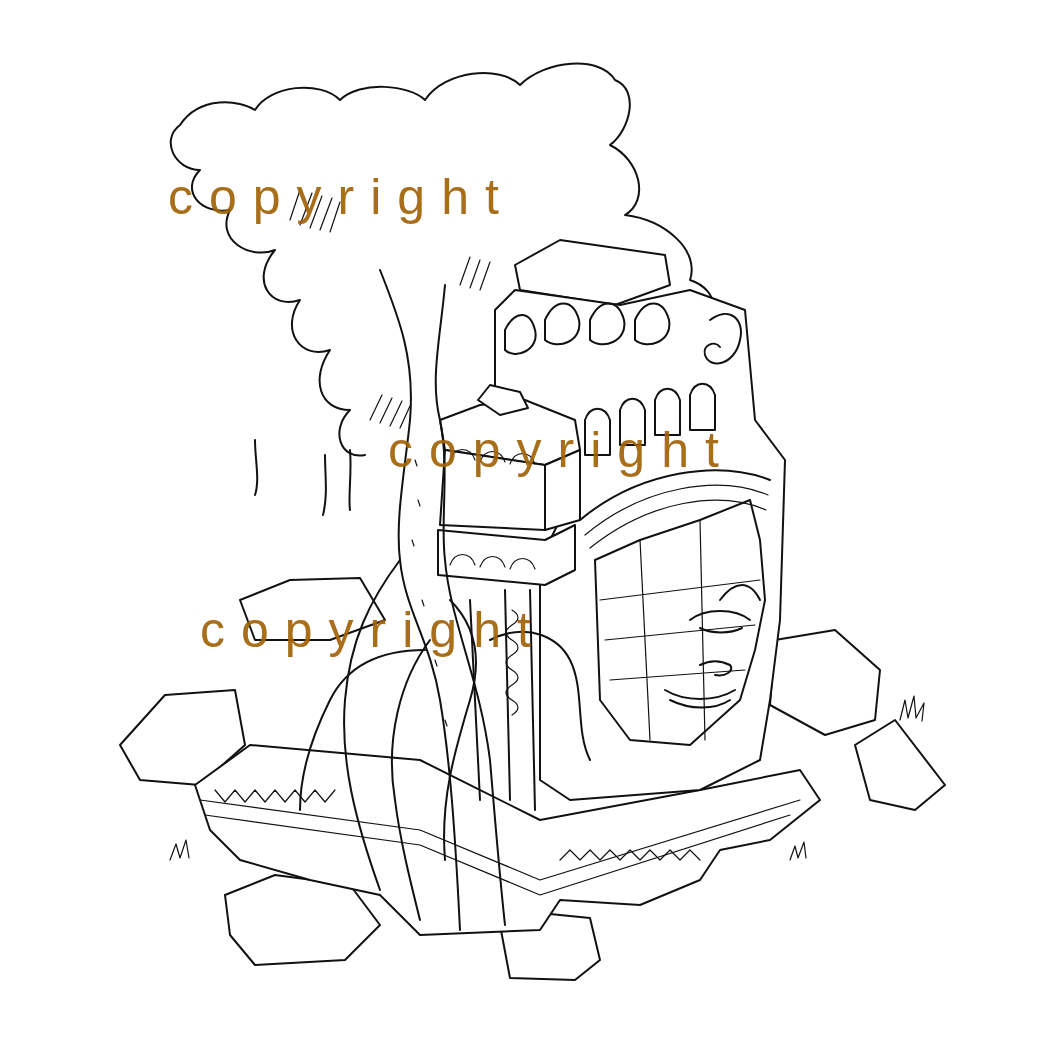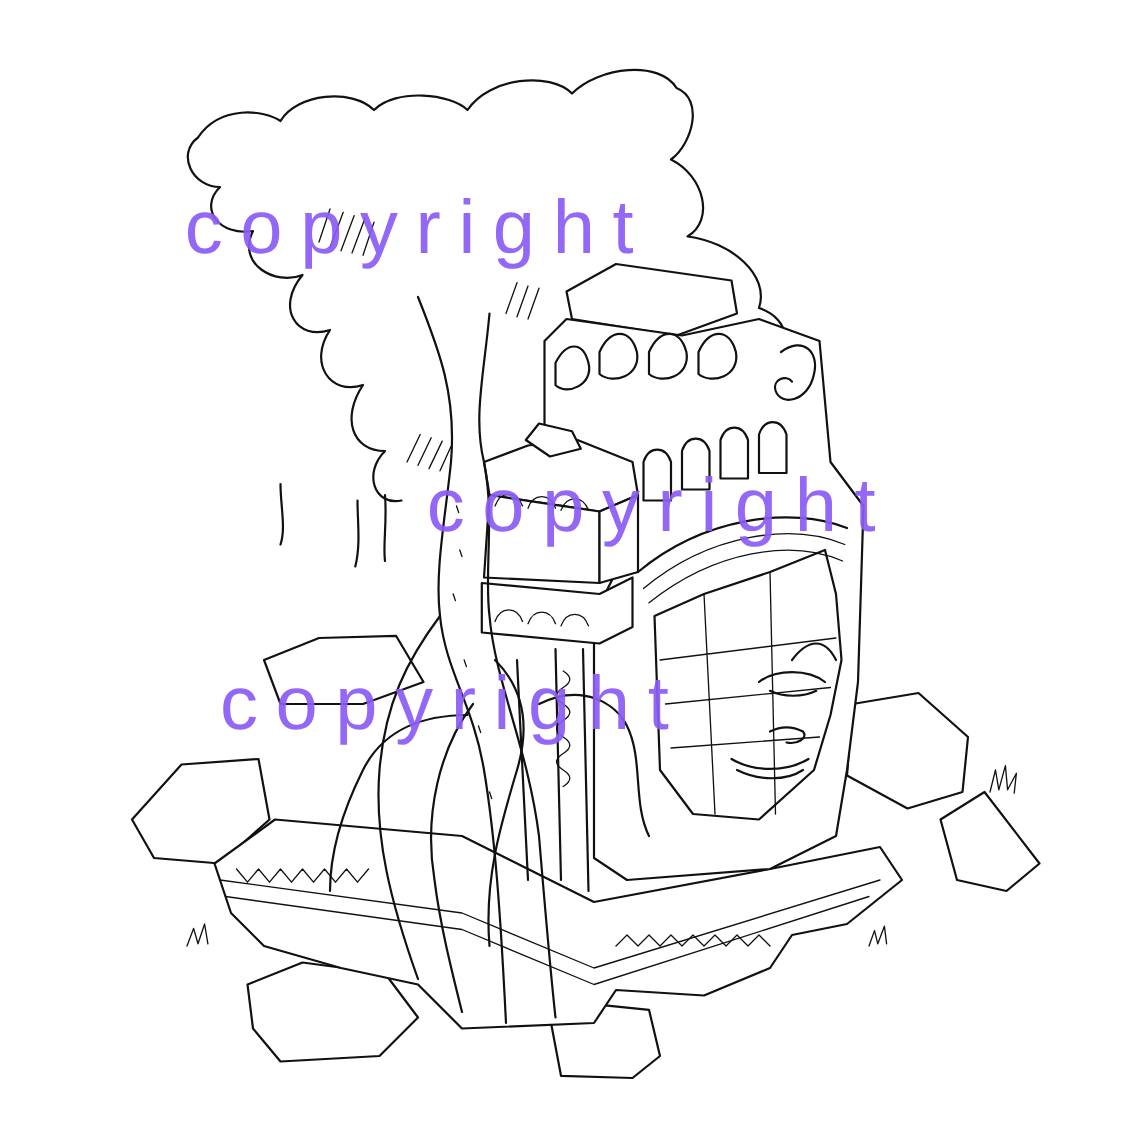--- a/index.html
+++ b/index.html
@@ -1,21 +1,21 @@
 <!DOCTYPE html>
 <html><head>
 <meta charset="utf-8">
 <style>
   html, body { margin: 0; padding: 0; background: #ffffff; }
   body { width: 1040px; height: 1040px; overflow: hidden; position: relative; font-family: "Liberation Sans", sans-serif; }
   #art { position: absolute; left: 0; top: 0; width: 1040px; height: 1040px; }
   .ln { fill: none; stroke: #111; stroke-width: 2; stroke-linejoin: round; stroke-linecap: round; }
   .ln-thin { fill: none; stroke: #111; stroke-width: 1.2; stroke-linejoin: round; stroke-linecap: round; }
   .fillw { fill: #fff; stroke: #111; stroke-width: 2; stroke-linejoin: round; }
-  .wm { position: absolute; color: #8b5cf6; font-size: 69px; letter-spacing: 16px; line-height: 1; white-space: nowrap; opacity: 0.92; pointer-events: none; }
+  .wm { position: absolute; color: #a16207; font-size: 50px; letter-spacing: 16px; line-height: 1; white-space: nowrap; opacity: 0.92; pointer-events: none; }
 </style>
 </head>
 <body>
 
 <svg id="art" viewBox="0 0 1040 1040" xmlns="http://www.w3.org/2000/svg">
 
   <g>
     <path class="ln" d="M180,125 C200,95 240,100 255,110 C270,85 320,80 340,100 C360,80 410,85 425,100 C445,70 500,65 520,85 C545,60 600,55 615,80 C640,90 630,130 610,145 C640,160 650,200 625,215 C665,220 700,250 690,280 C720,290 720,320 700,330 M180,125 C160,140 175,170 200,170 C180,190 200,215 230,210 C215,240 250,260 275,250 C250,280 270,310 300,300 C280,330 300,360 330,350 C310,380 320,410 350,410 C330,430 340,460 365,455"></path>
     <path class="ln-thin" d="M290,220 l10,-30 M300,225 l12,-32 M310,228 l12,-32 M320,230 l12,-32 M330,232 l10,-30"></path>
     <path class="ln-thin" d="M460,285 l10,-28 M470,288 l10,-28 M480,290 l10,-28"></path>

